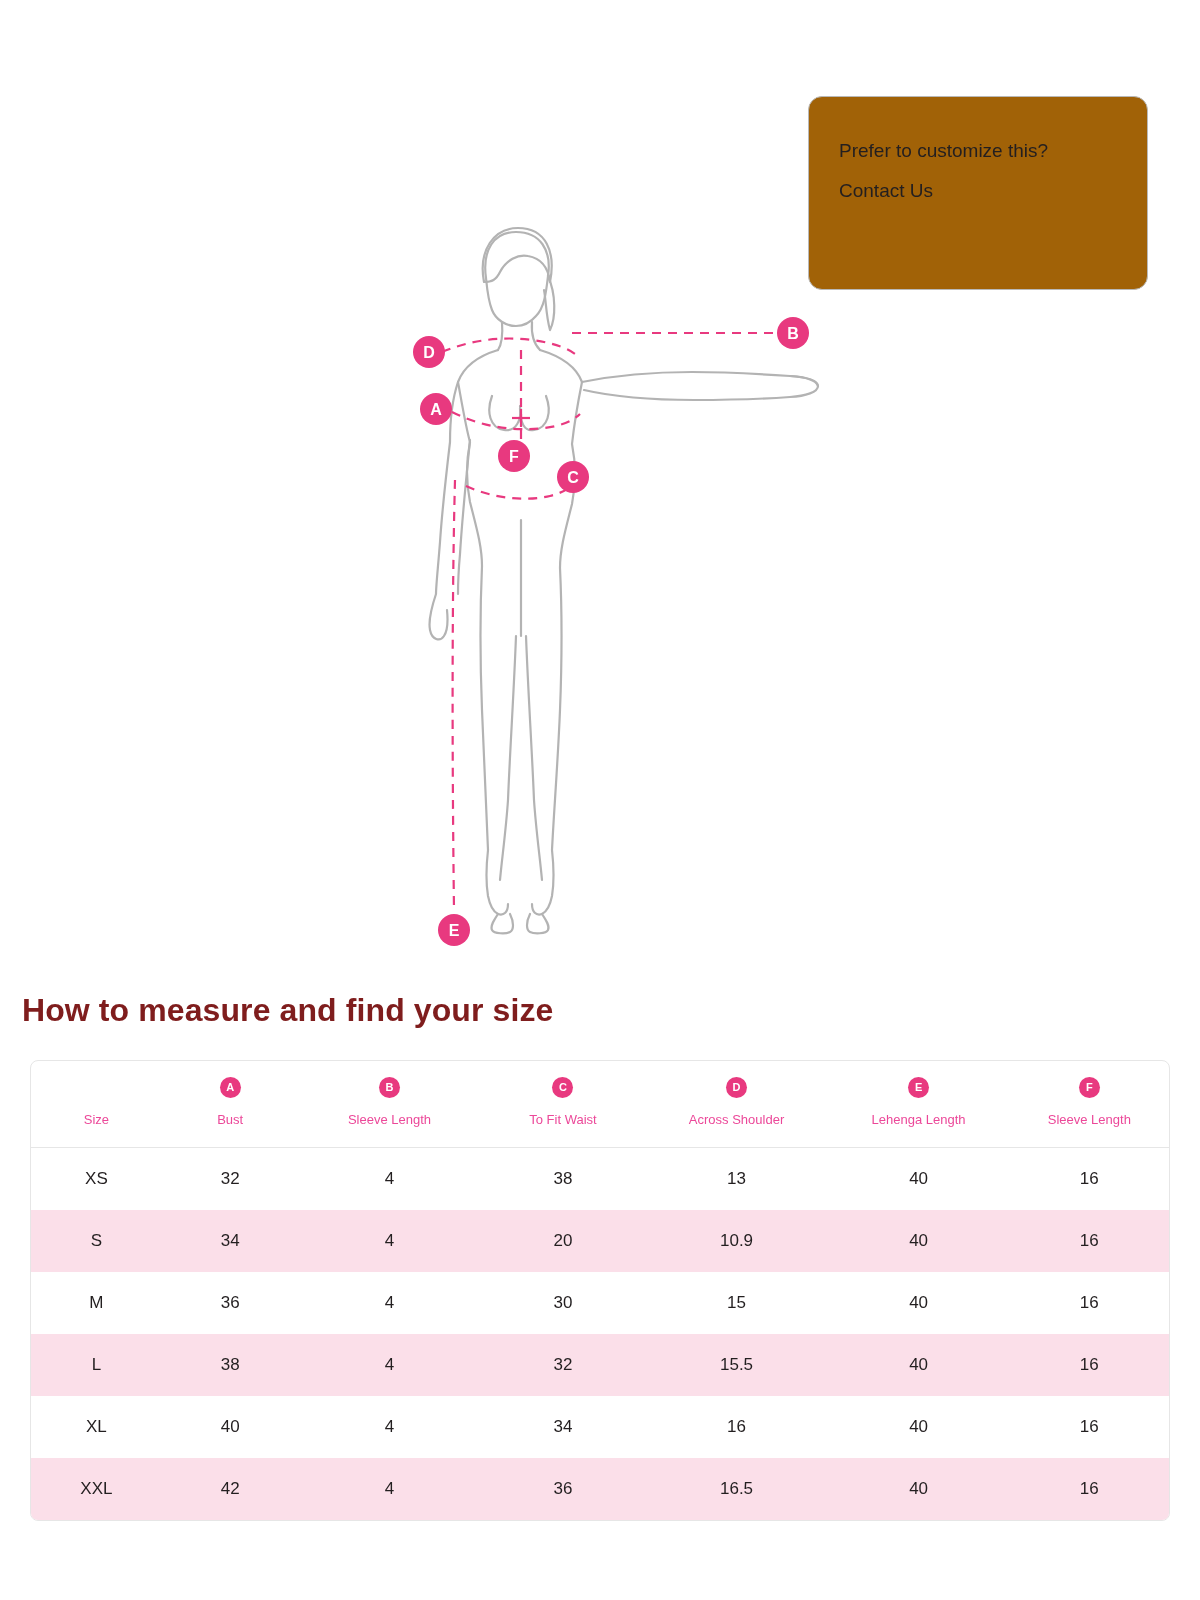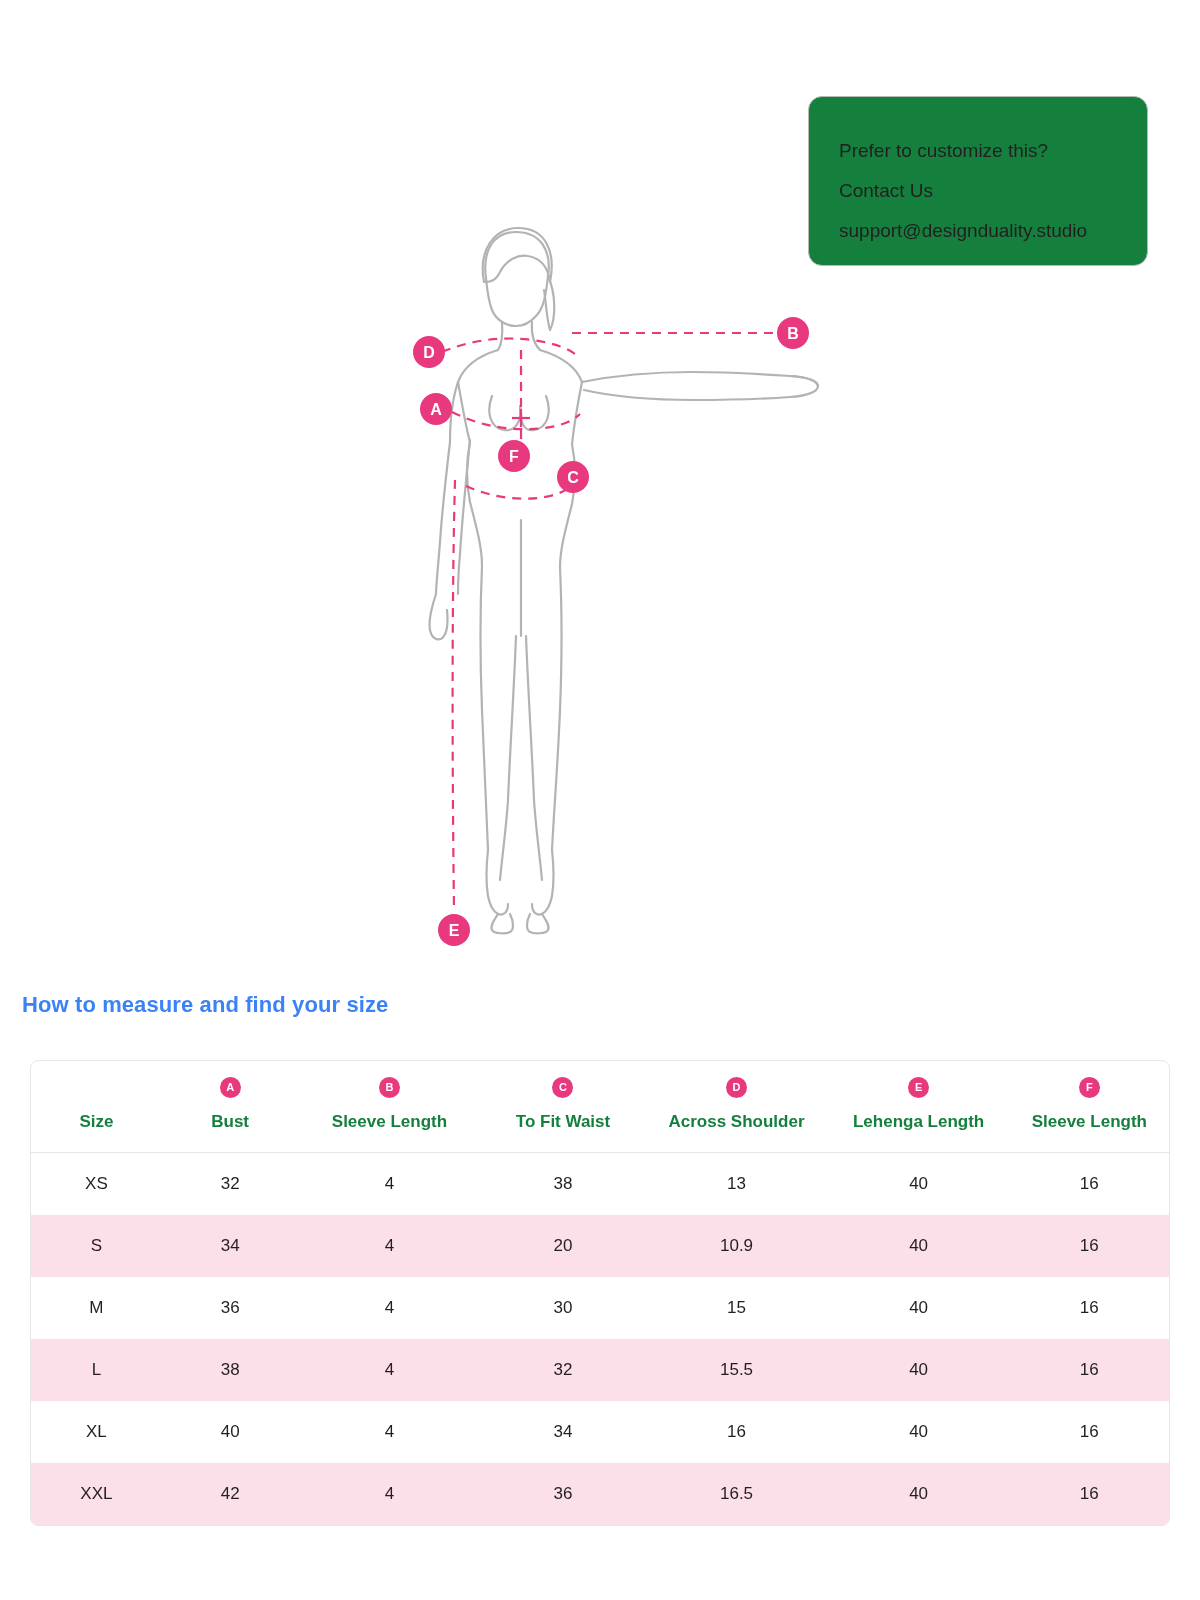--- a/index.html
+++ b/index.html
@@ -16,24 +16,24 @@
     height: 1600px;
     overflow: hidden;
   }
 
   
   .contact-card {
     position: absolute;
     left: 808px;
     top: 96px;
     width: 340px;
-    height: 170px;
+    height: 194px;
     border: 1px solid #b9b9b9;
     border-radius: 14px;
-    background: #15803d;
+    background: #a16207;
     padding: 34px 30px 0 30px;
   }
   .contact-line {
     font-size: 19px;
     line-height: 40px;
     color: #231f20;
     white-space: nowrap;
   }
 
   
@@ -44,23 +44,23 @@
     width: 1200px;
     height: 780px;
   }
   .figure-wrap svg { display: block; }
 
   
   .heading {
     position: absolute;
     left: 22px;
     top: 992px;
-    font-size: 22px;
+    font-size: 32px;
     font-weight: bold;
-    color: #3b82f6;
+    color: #7f1d1d;
     letter-spacing: 0.1px;
   }
 
   
   .table-box {
     position: absolute;
     left: 30px;
     top: 1060px;
     width: 1140px;
     border: 1px solid #e6e6e6;
@@ -92,23 +92,23 @@
     border-radius: 50%;
     background: #e8397f;
     color: #fff;
     font-size: 11px;
     font-weight: bold;
     margin: 0 auto 14px auto;
     text-align: center;
   }
   .hdr-label {
     display: block;
-    font-size: 17px;
-    font-weight: bold;
-    color: #15803d;
+    font-size: 13px;
+    font-weight: normal;
+    color: #ec4899;
     white-space: nowrap;
   }
   tbody td {
     height: 62px;
     font-size: 17px;
   }
   tbody tr.alt { background: #fbdfe9; }
   td.size-cell {
     color: #e8397f;
     font-weight: bold;
@@ -122,21 +122,20 @@
   col.c6 { width: 14%; }
 </style>
 </head>
 <body>
 
 <div class="page">
 
   <div class="contact-card">
     <div class="contact-line">Prefer to customize this?</div>
     <div class="contact-line">Contact Us</div>
-    <div class="contact-line">support@designduality.studio</div>
   </div>
 
   <div class="figure-wrap">
     <svg width="1200" height="780" viewBox="0 0 1200 780">
       <g fill="none" stroke="#b3b3b3" stroke-width="2.2" stroke-linejoin="round" stroke-linecap="round">
 
         <path d="M486 88 C482 60 494 42 516 42 C540 42 552 60 548 86 C546 104 544 118 536 126
                  C530 133 522 136 516 136 C506 136 496 130 492 120 C488 110 487 98 486 88 Z"></path>
 
         <path d="M484 92 C478 60 494 38 518 38 C546 38 556 62 550 92 C548 76 540 68 528 66

